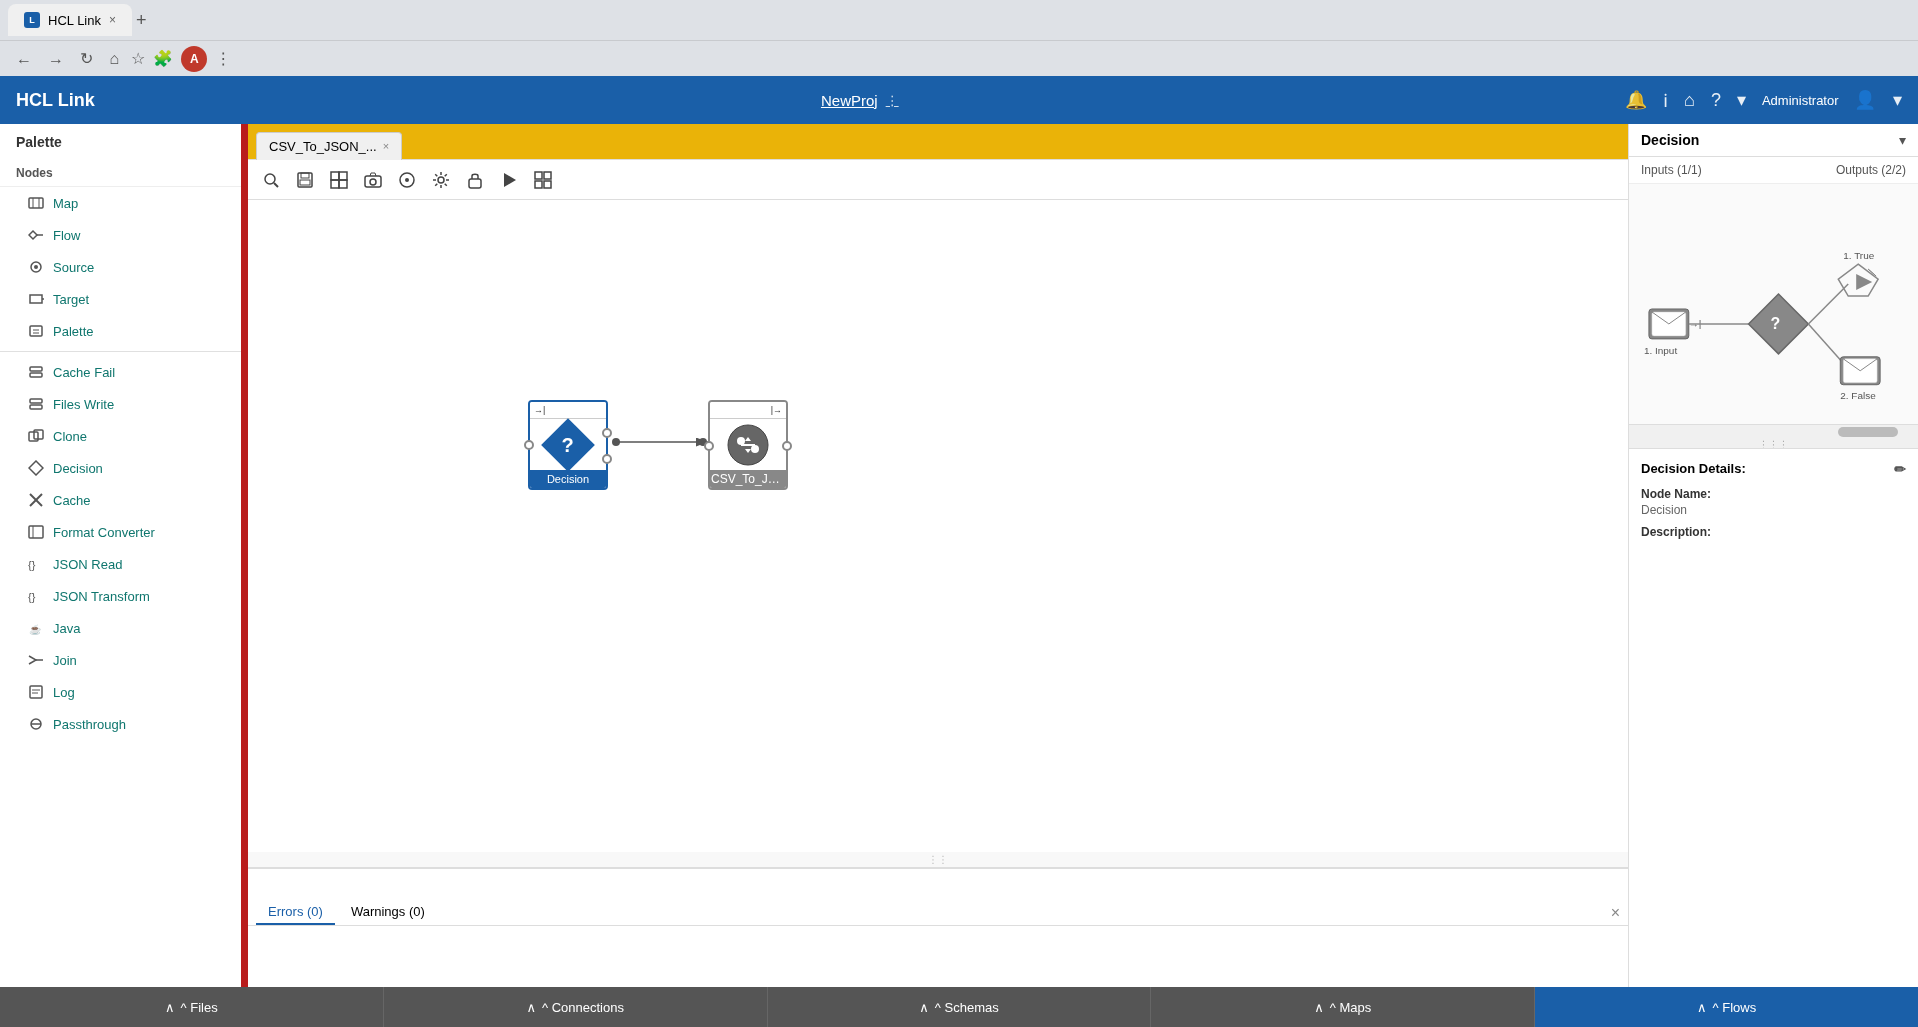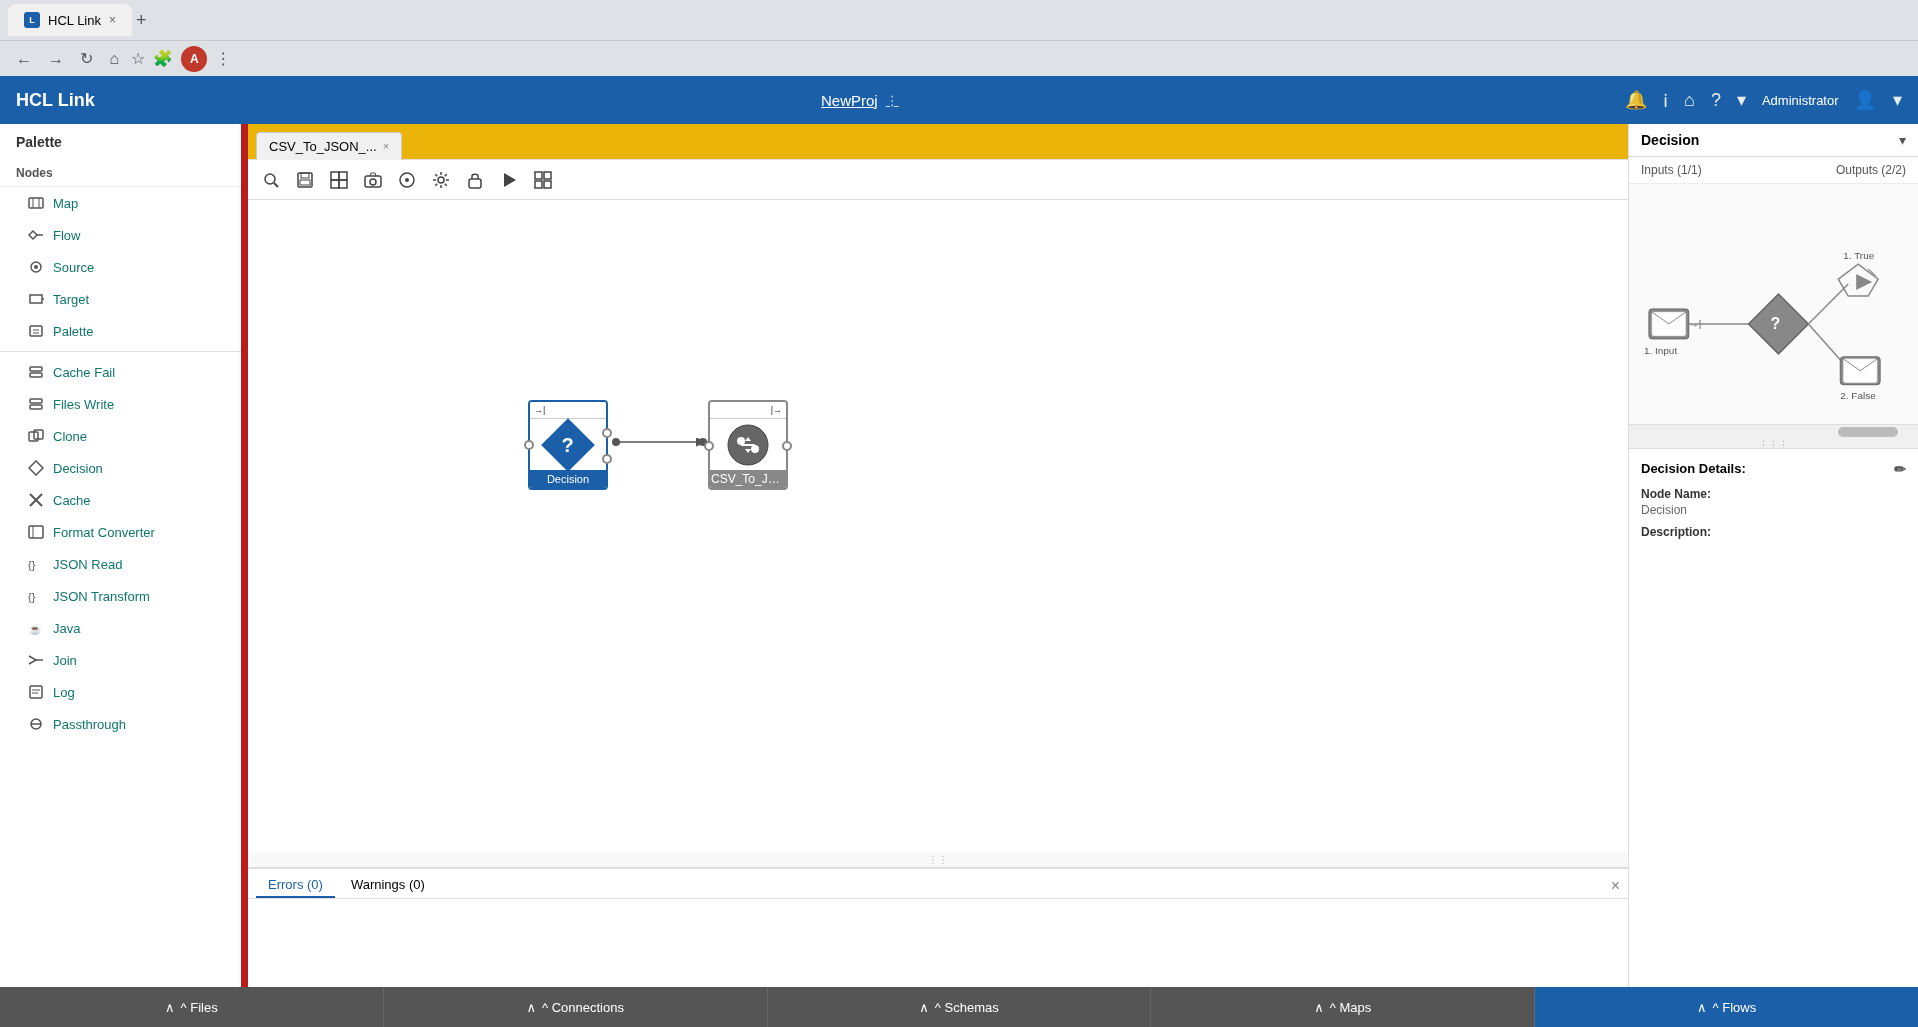--- a/index.html
+++ b/index.html
@@ -58,21 +58,21 @@
     .canvas { flex: 1; position: relative; background: white; overflow: hidden; }
 
     
     .flow-node { position: absolute; cursor: move; }
     .decision-node { left: 280px; top: 200px; }
 
     .csv-node { left: 460px; top: 200px; }
 
     
     .bottom-panel { height: 120px; background: white; border-top: 2px solid #ddd; display: flex; flex-direction: column; }
-    .bottom-panel-tabs { display: flex; align-items: center; padding: 4px 8px 0; border-bottom: 1px solid #ddd; gap: 4px; }
+    .bottom-panel-tabs { display: flex; align-items: center; padding: 4px 8px 0; border-bottom: 1px solid #ddd; gap: 4px; margin-top: 27px; }
     .bottom-tab { padding: 4px 12px; font-size: 13px; cursor: pointer; border-bottom: 2px solid transparent; }
     .bottom-tab.active { border-bottom: 2px solid #1a5fa8; color: #1a5fa8; }
     .bottom-close { margin-left: auto; cursor: pointer; color: #888; font-size: 16px; }
     .bottom-content { flex: 1; padding: 8px 16px; font-size: 12px; color: #666; }
     .drag-handle { text-align: center; color: #bbb; font-size: 10px; cursor: ns-resize; padding: 2px; }
 
     
     .right-panel { width: 290px; background: white; border-left: 1px solid #ddd; display: flex; flex-direction: column; overflow: hidden; flex-shrink: 0; }
     .right-panel-header { padding: 8px 12px; border-bottom: 1px solid #ddd; display: flex; align-items: center; gap: 8px; }
     .right-panel-title { font-size: 14px; font-weight: 600; flex: 1; }

